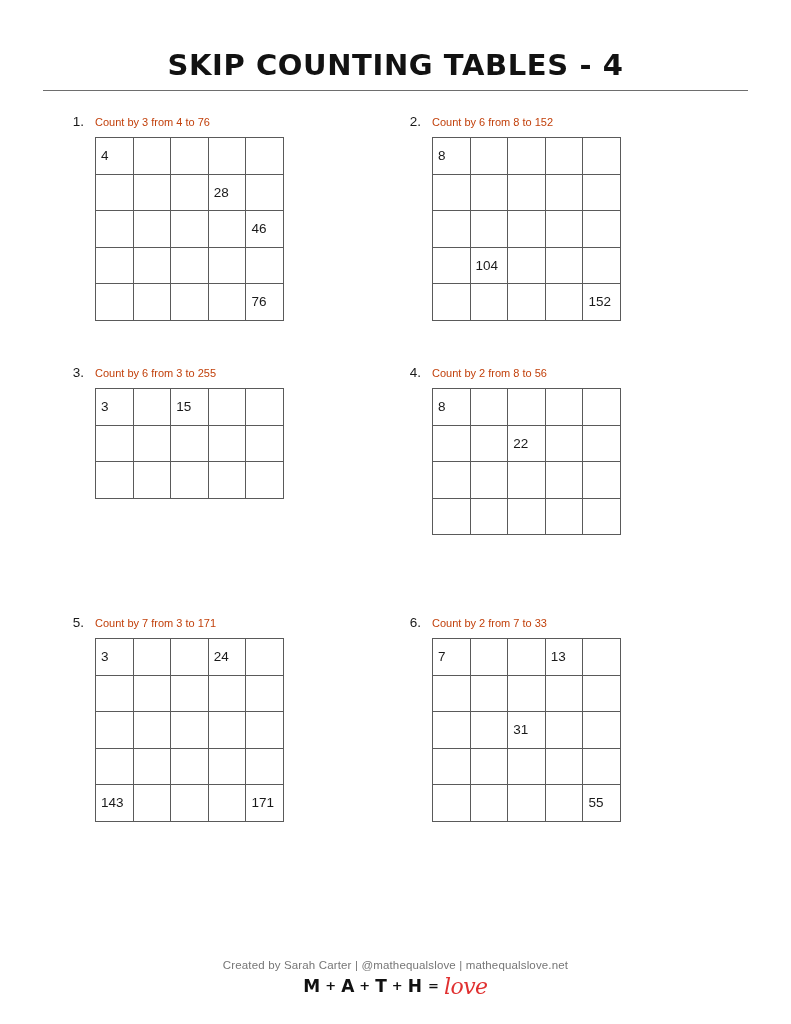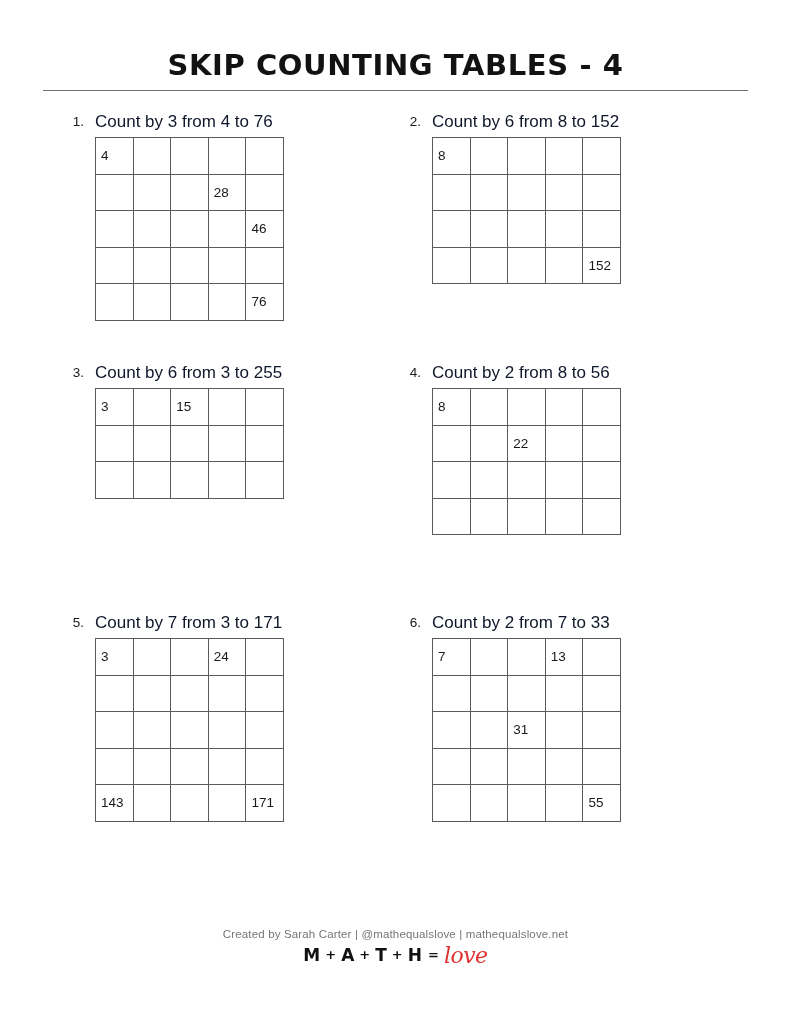--- a/index.html
+++ b/index.html
@@ -66,22 +66,22 @@
     width: 24px;
     text-align: right;
     font-size: 13.5px;
     color: #1a1a1a;
     line-height: 18px;
   }
   .problem-prompt {
     position: absolute;
     left: 35px;
     top: 0px;
-    font-size: 17px;
-    color: #0f172a;
+    font-size: 11px;
+    color: #c2410c;
     line-height: 18px;
   }
 
   .grid {
     position: absolute;
     left: 35px;
     top: 24px;
     width: 188px;
     border-left: 1px solid #5a5a5a;
     border-top: 1px solid #5a5a5a;
@@ -104,21 +104,21 @@
     justify-content: flex-start;
     padding-left: 5px;
     line-height: 1;
   }
   .grid-cell.empty { color: transparent; }
 
   
   .footer {
     position: absolute;
     left: 0;
-    top: 926px;
+    top: 957px;
     width: 791px;
     text-align: center;
   }
   .footer-credit {
     font-size: 11.5px;
     color: #767676;
     line-height: 16px;
     letter-spacing: 0.15px;
   }
   .footer-logo {
@@ -232,20 +232,27 @@
           <div class="grid-row">
             <div class="grid-cell empty"></div>
             <div class="grid-cell empty"></div>
             <div class="grid-cell empty"></div>
             <div class="grid-cell empty"></div>
             <div class="grid-cell empty"></div>
           </div>
           <div class="grid-row">
             <div class="grid-cell empty"></div>
             <div class="grid-cell empty"></div>
+            <div class="grid-cell empty"></div>
+            <div class="grid-cell empty"></div>
+            <div class="grid-cell empty"></div>
+          </div>
+          <div class="grid-row">
+            <div class="grid-cell empty"></div>
+            <div class="grid-cell">104</div>
             <div class="grid-cell empty"></div>
             <div class="grid-cell empty"></div>
             <div class="grid-cell empty"></div>
           </div>
           <div class="grid-row">
             <div class="grid-cell empty"></div>
             <div class="grid-cell empty"></div>
             <div class="grid-cell empty"></div>
             <div class="grid-cell empty"></div>
             <div class="grid-cell">152</div>

